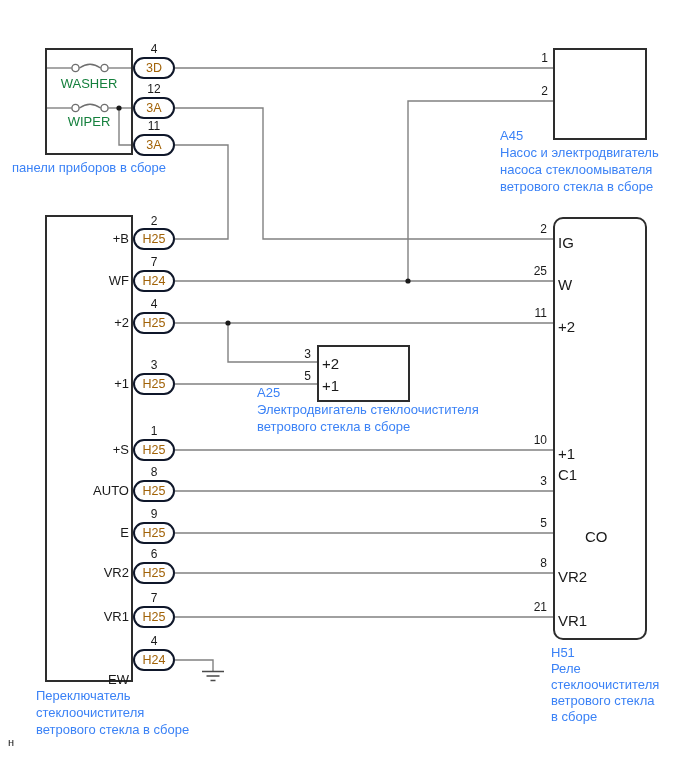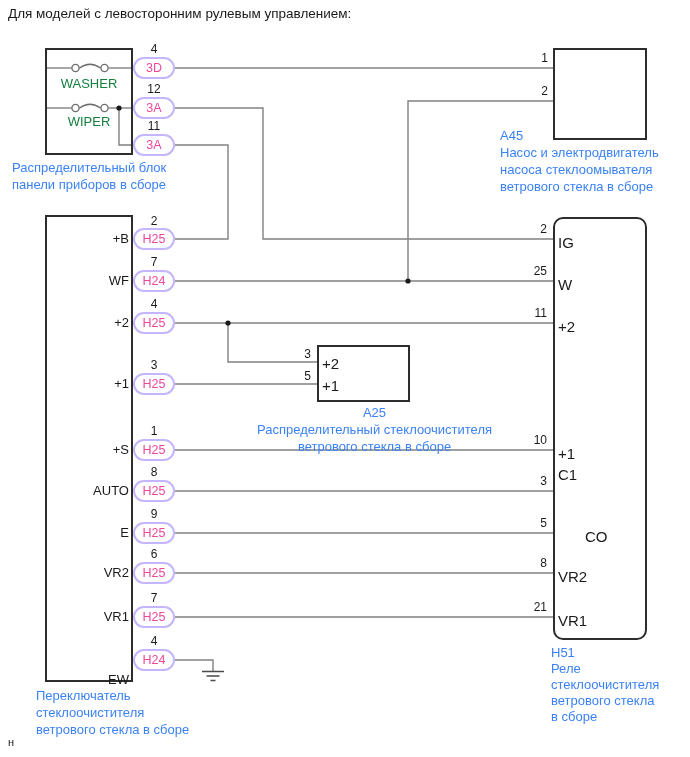--- a/index.html
+++ b/index.html
@@ -27,28 +27,28 @@
   }
   .rounded { border-radius: 10px; }
 
   .title { font-size: 13.5px; color: #1a1a1a; white-space: nowrap; }
 
   .oval {
     position: absolute;
     left: 133px;
     width: 42px;
     height: 22px;
-    border: 2px solid #c4b5fd;
+    border: 2px solid #0f172a;
     border-radius: 11px;
     background: #ffffff;
     display: flex;
     align-items: center;
     justify-content: center;
     font-size: 12.5px;
-    color: #ec4899;
+    color: #a16207;
   }
   .pin-num {
     position: absolute;
     left: 133px;
     width: 42px;
     text-align: center;
     font-size: 12px;
     color: #1a1a1a;
     white-space: nowrap;
   }
@@ -135,35 +135,33 @@
     <path class="wire" d="M175,450 H553"></path>
     <path class="wire" d="M175,491 H553"></path>
     <path class="wire" d="M175,533 H553"></path>
     <path class="wire" d="M175,573 H553"></path>
     <path class="wire" d="M175,617 H553"></path>
 
     <path class="wire" d="M175,660 H213 V671"></path>
     <path class="gnd" d="M202,671.5 H224 M206.5,676 H219.5 M210.5,680.5 H215.5"></path>
   </svg>
 
-  <div class="abs title" style="left:8px; top:6px;">Для моделей с левосторонним рулевым управлением:</div>
 
   <div class="box" style="left:45px; top:48px; width:88px; height:107px;"></div>
   <div class="fuse-name" style="top:76px;">WASHER</div>
   <div class="fuse-name" style="top:114px;">WIPER</div>
 
   <div class="pin-num" style="top:42px;">4</div>
   <div class="oval" style="top:57px;">3D</div>
   <div class="pin-num" style="top:82px;">12</div>
   <div class="oval" style="top:97px;">3A</div>
   <div class="pin-num" style="top:119px;">11</div>
   <div class="oval" style="top:134px;">3A</div>
 
   <div class="comp-label" style="left:12px; top:159px;">
-    <span>Распределительный блок</span>
     <span>панели приборов в сборе</span>
   </div>
 
   <div class="box" style="left:553px; top:48px; width:94px; height:92px;"></div>
   <div class="r-num" style="left:508px; top:51px;">1</div>
   <div class="r-num" style="left:508px; top:84px;">2</div>
   <div class="comp-label" style="left:500px; top:127px;">
     <span>A45</span>
     <span>Насос и электродвигатель</span>
     <span>насоса стеклоомывателя</span>
@@ -216,23 +214,23 @@
     <span>Переключатель</span>
     <span>стеклоочистителя</span>
     <span>ветрового стекла в сборе</span>
   </div>
 
   <div class="box" style="left:317px; top:345px; width:93px; height:57px;"></div>
   <div class="r-num" style="left:271px; top:347px;">3</div>
   <div class="r-num" style="left:271px; top:369px;">5</div>
   <div class="r-name" style="left:322px; top:355px;">+2</div>
   <div class="r-name" style="left:322px; top:377px;">+1</div>
-  <div class="comp-label" style="left:257px; top:404px;text-align:center;">
+  <div class="comp-label" style="left:257px; top:384px;">
     <span>A25</span>
-    <span>Распределительный стеклоочистителя</span>
+    <span>Электродвигатель стеклоочистителя</span>
     <span>ветрового стекла в сборе</span>
   </div>
 
   <div class="box rounded" style="left:553px; top:217px; width:94px; height:423px;"></div>
 
   <div class="r-num" style="left:507px; top:222px;">2</div>
   <div class="r-name" style="left:558px; top:234px;">IG</div>
   <div class="r-num" style="left:507px; top:264px;">25</div>
   <div class="r-name" style="left:558px; top:276px;">W</div>
   <div class="r-num" style="left:507px; top:306px;">11</div>

